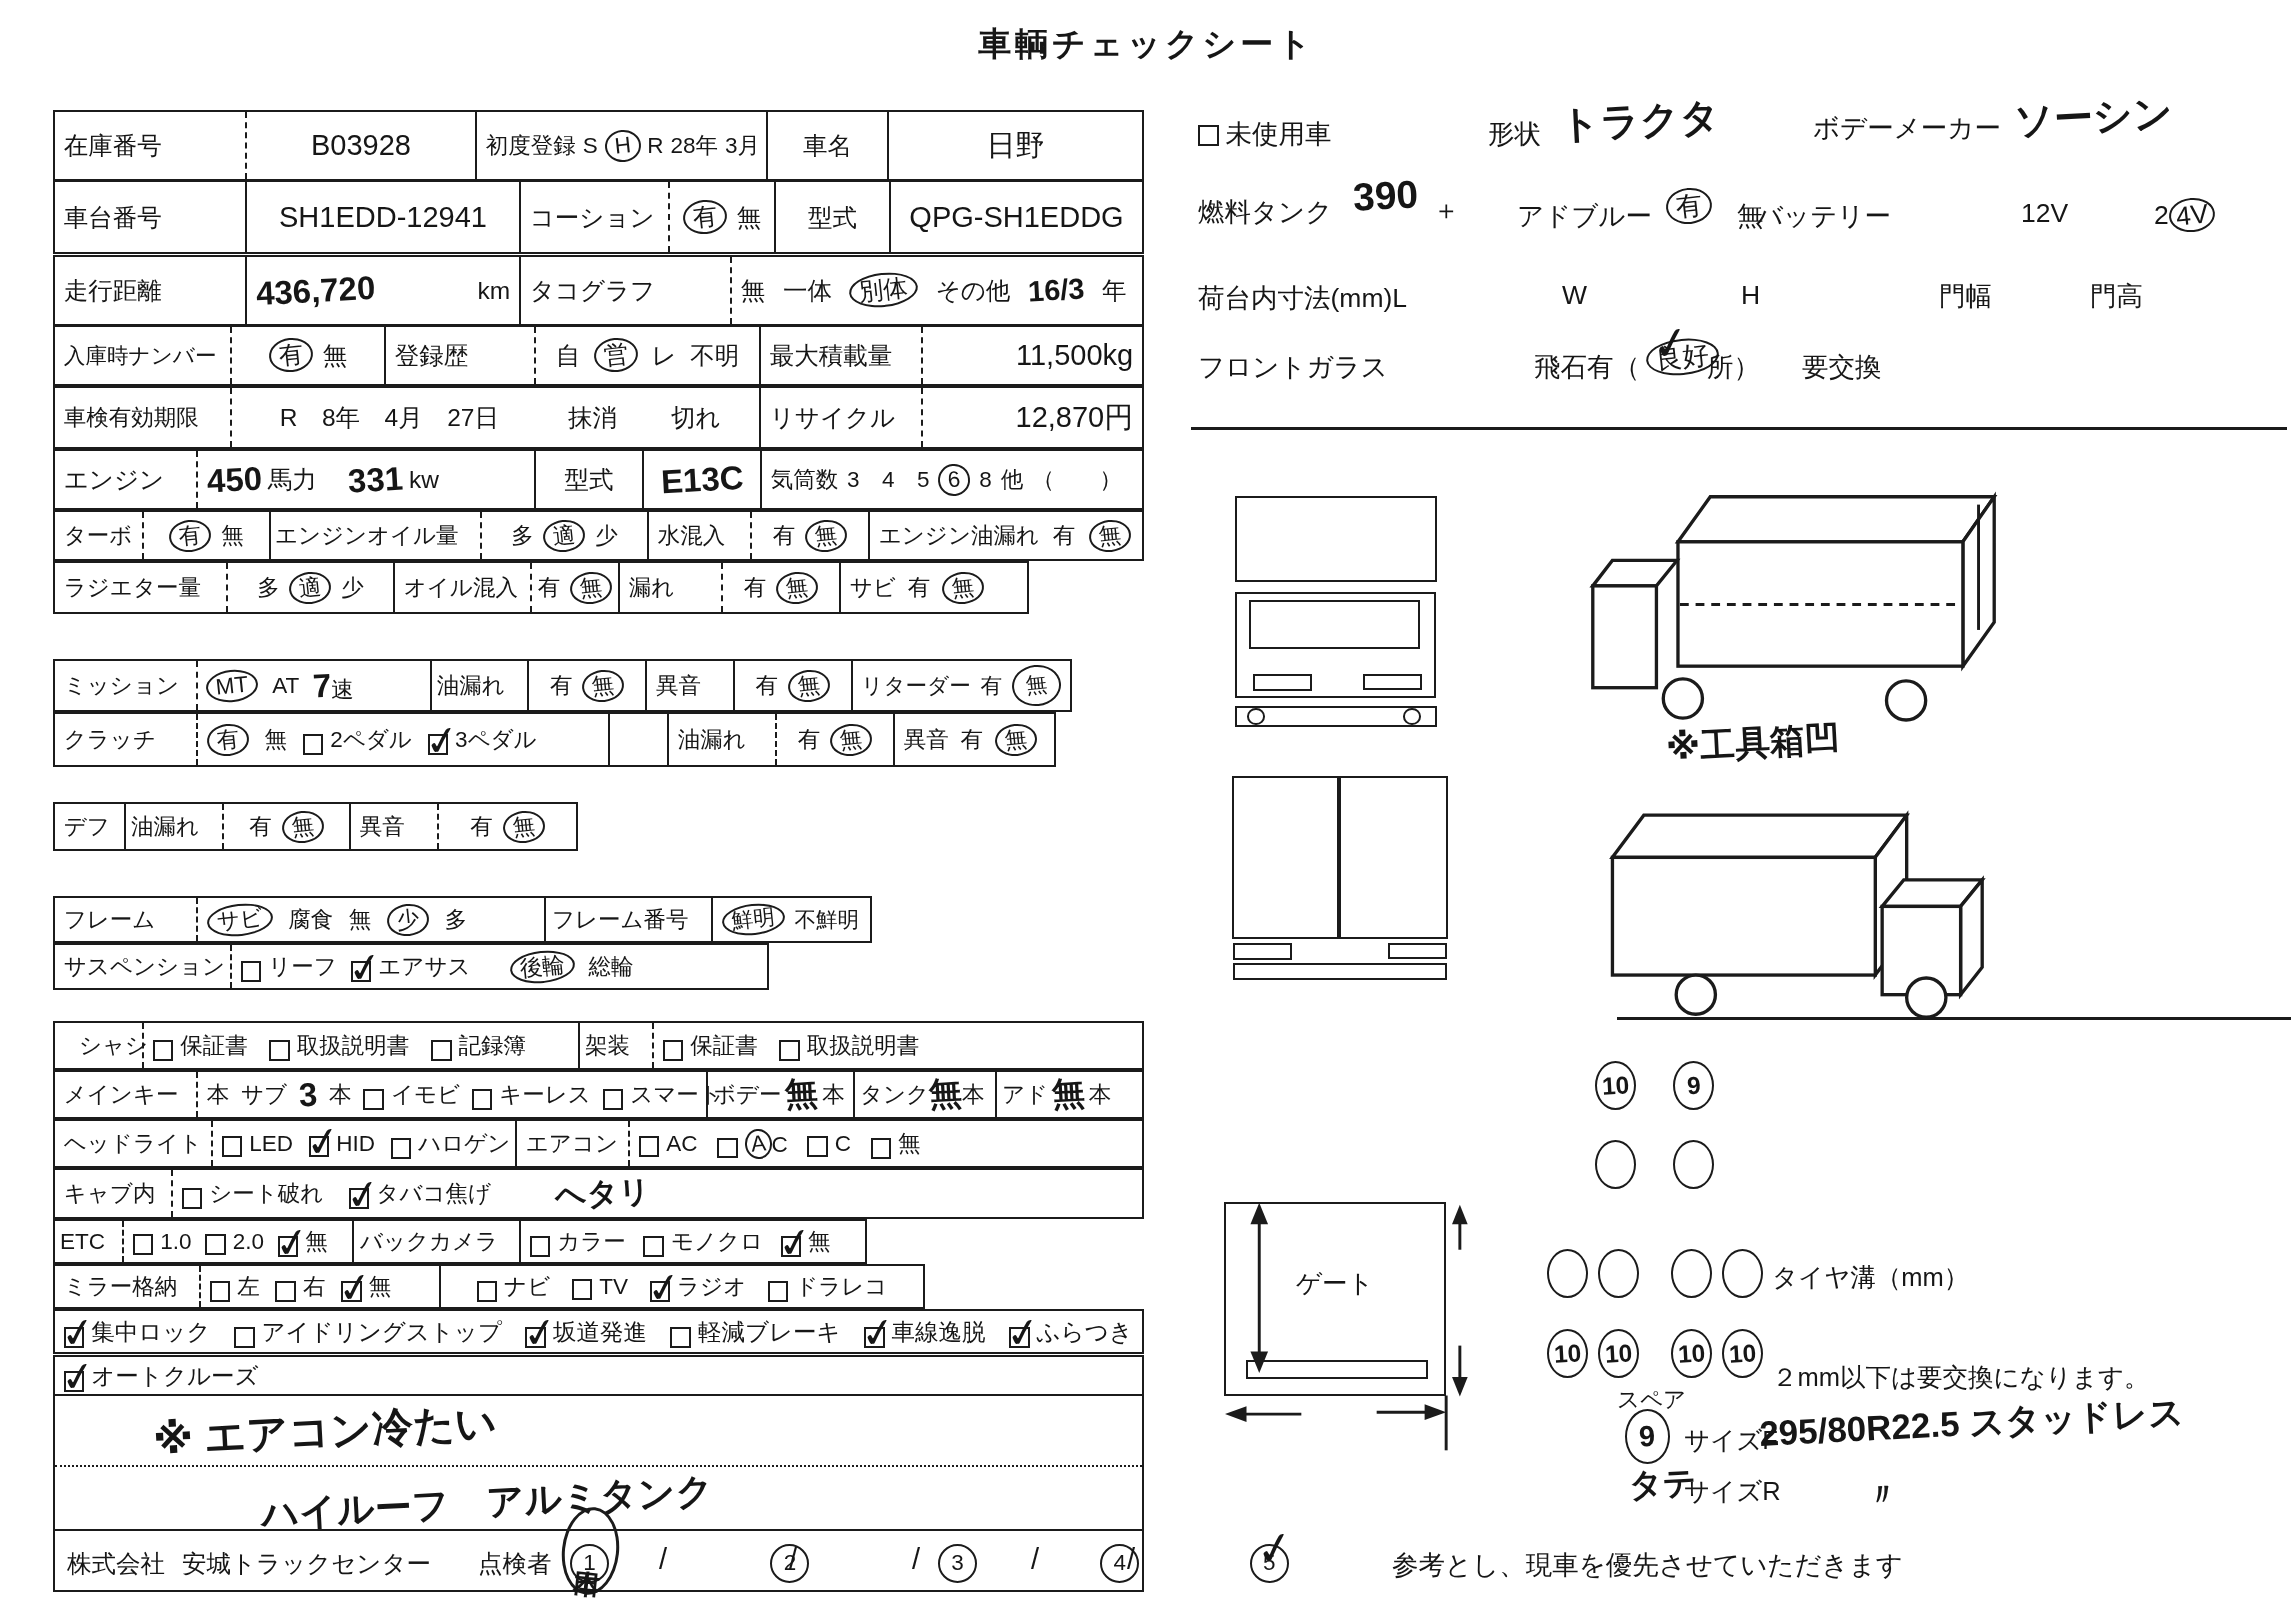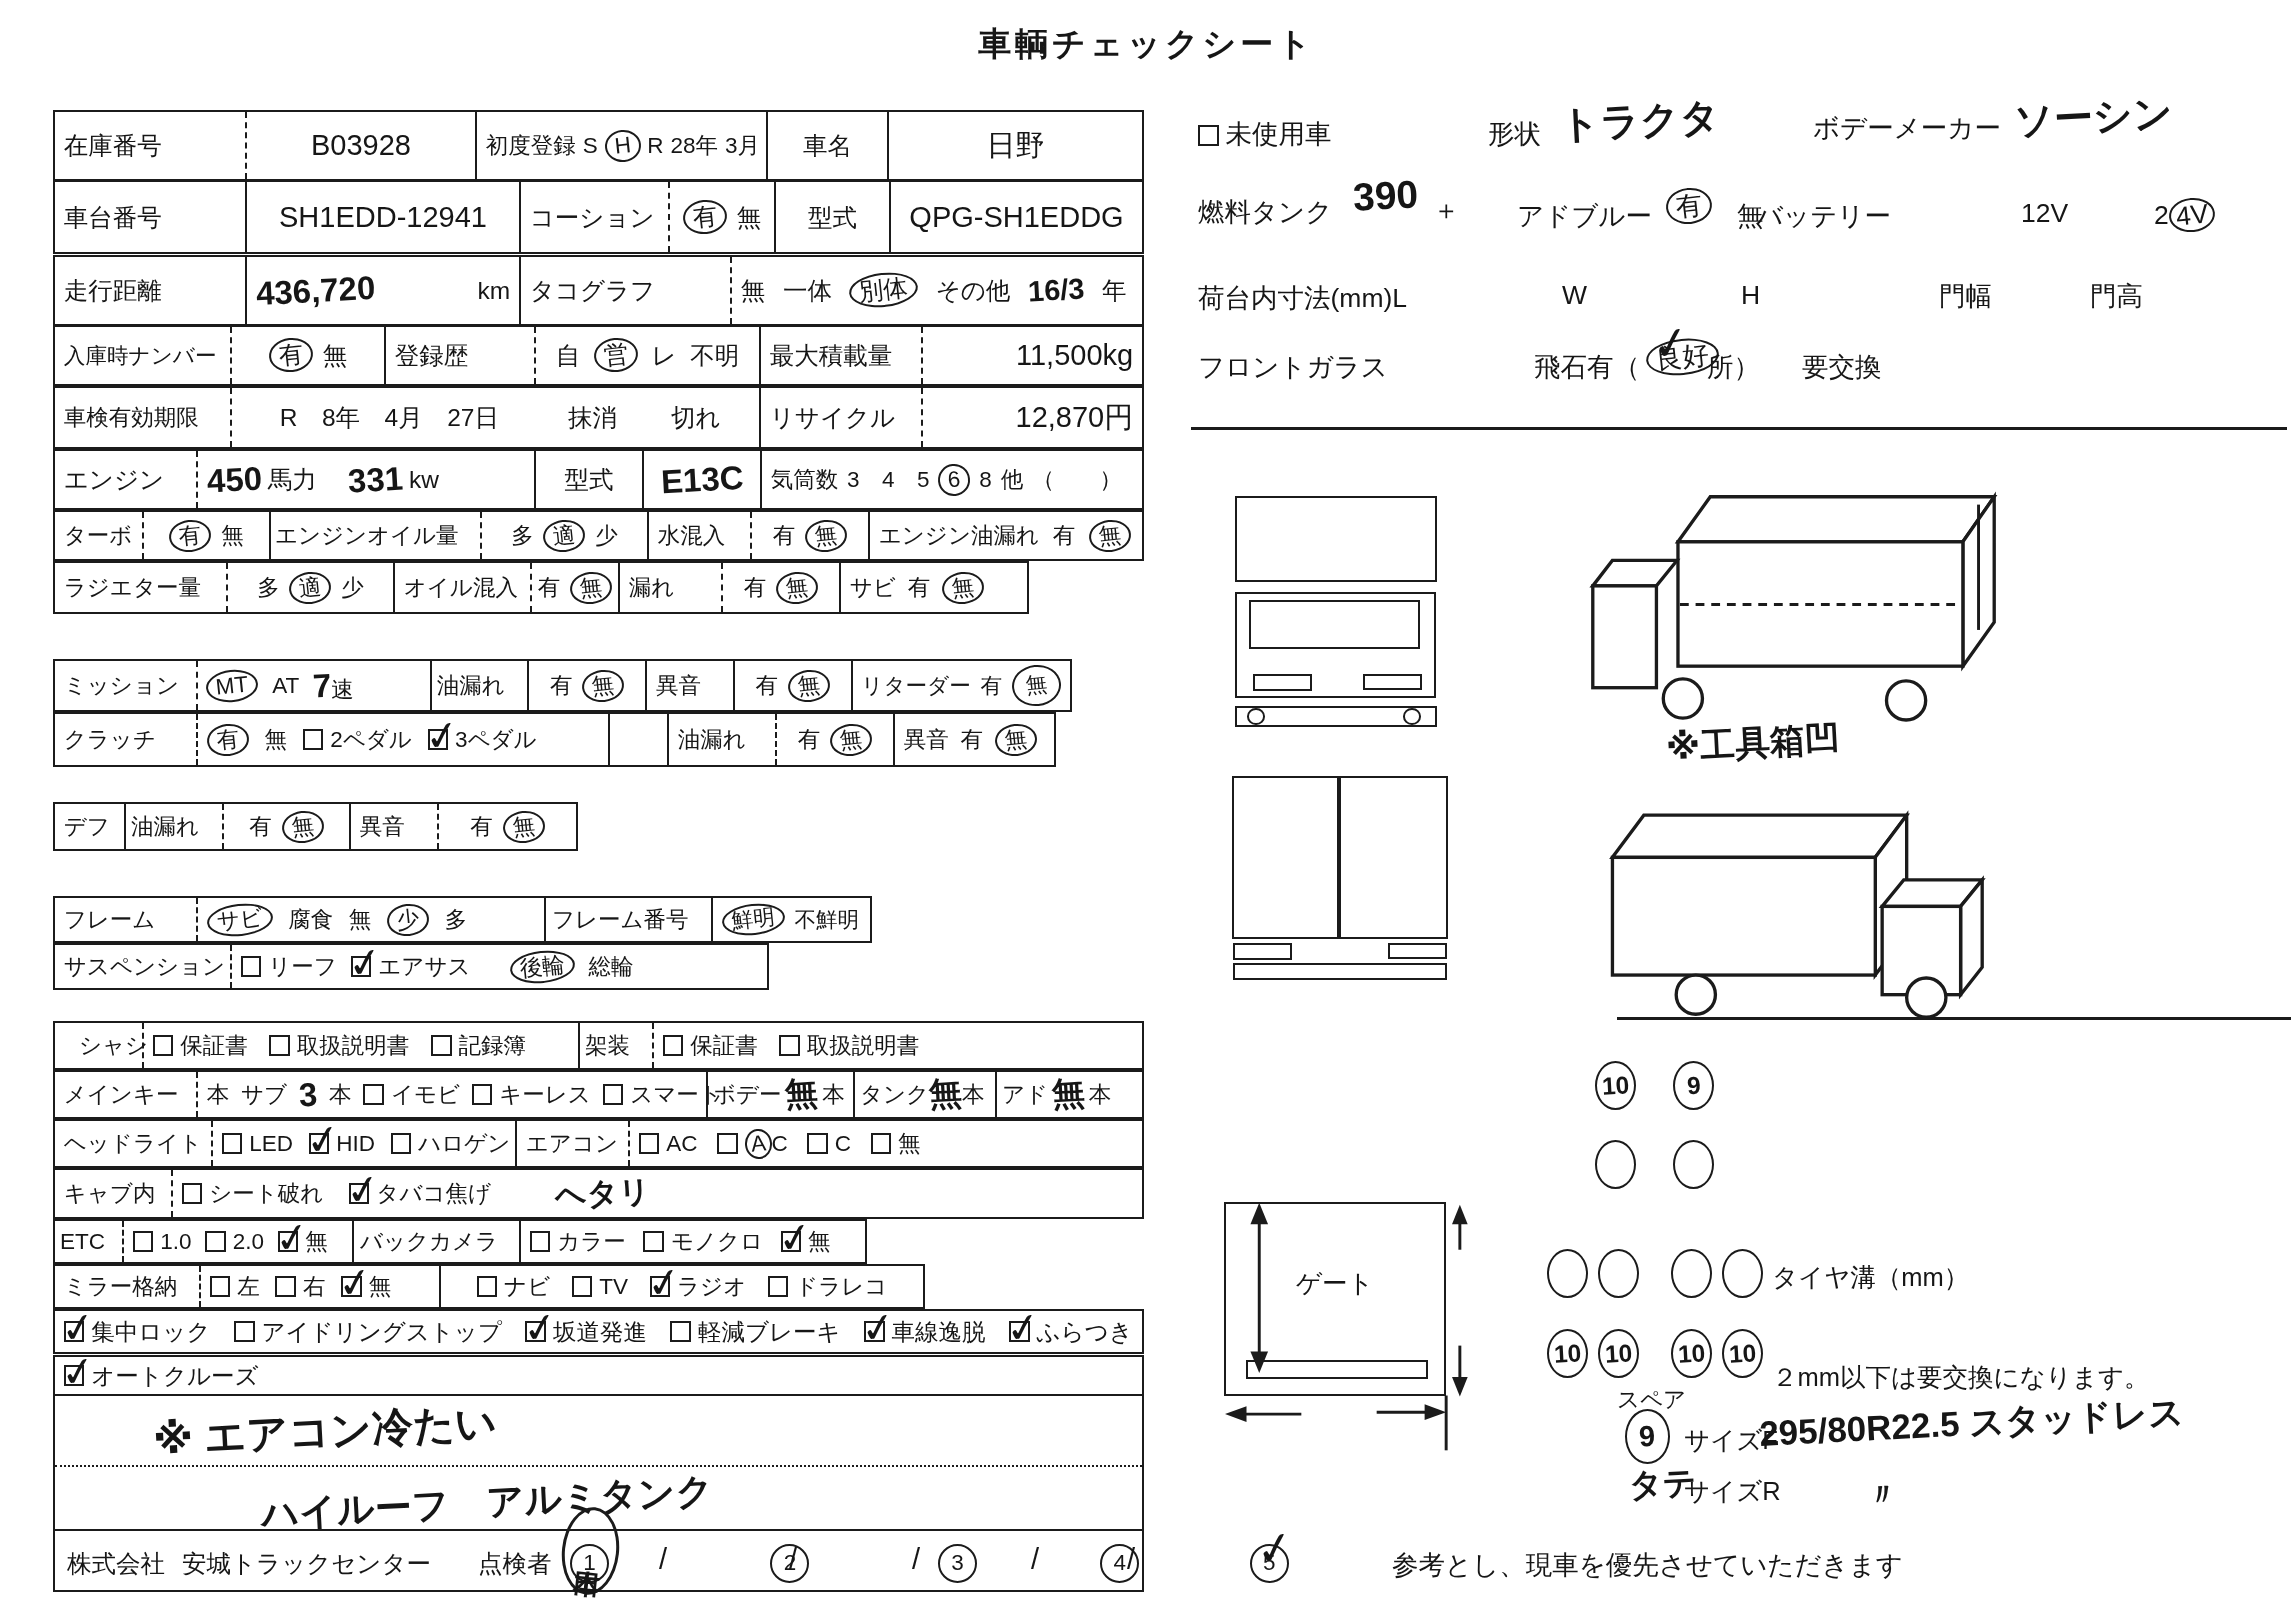--- a/index.html
+++ b/index.html
@@ -15,21 +15,21 @@
   .bd{border-right:2.5px dashed #1b1b1b;}
   .grow{flex:1;}
   .ctr{justify-content:center;}
   .rt{justify-content:flex-end;}
   .f30{font-size:29px;} .f23{font-size:22.5px;} .f22{font-size:21.6px;}
   .hw{display:inline-block;transform:rotate(-3deg);font-weight:600;}
   .hwb{font-size:33px;}
   .cc{display:inline-block;border:2.9px solid #1b1b1b;border-radius:50%;
       padding:1px 7.8px;transform:rotate(-6deg);line-height:1.15;}
   .ccbig{padding:5.9px 11.8px;}
-  .opt{display:inline-flex;align-items:center;}
+  .opt{display:inline-flex;align-items:flex-end;}
   .cb{position:relative;display:inline-block;width:20.6px;height:20.6px;flex:none;
       border:2.5px solid #1b1b1b;margin-right:6.9px;box-sizing:border-box;}
   .cb.ck::after{content:"✓";position:absolute;left:-4.9px;top:-19.6px;font-size:41px;
       font-weight:700;font-family:"DejaVu Sans",sans-serif;transform:rotate(-8deg);}
   .cn{position:relative;display:inline-flex;width:35px;height:35px;flex:none;
       border:2.5px solid #1b1b1b;border-radius:50%;align-items:center;
       justify-content:center;font-size:22.5px;}
   .tick{position:absolute;left:5.9px;top:-21.6px;font-size:45px;font-weight:700;
       font-family:"DejaVu Sans",sans-serif;transform:rotate(-10deg);font-style:normal;}
   .rel{position:relative;display:inline-block;}

